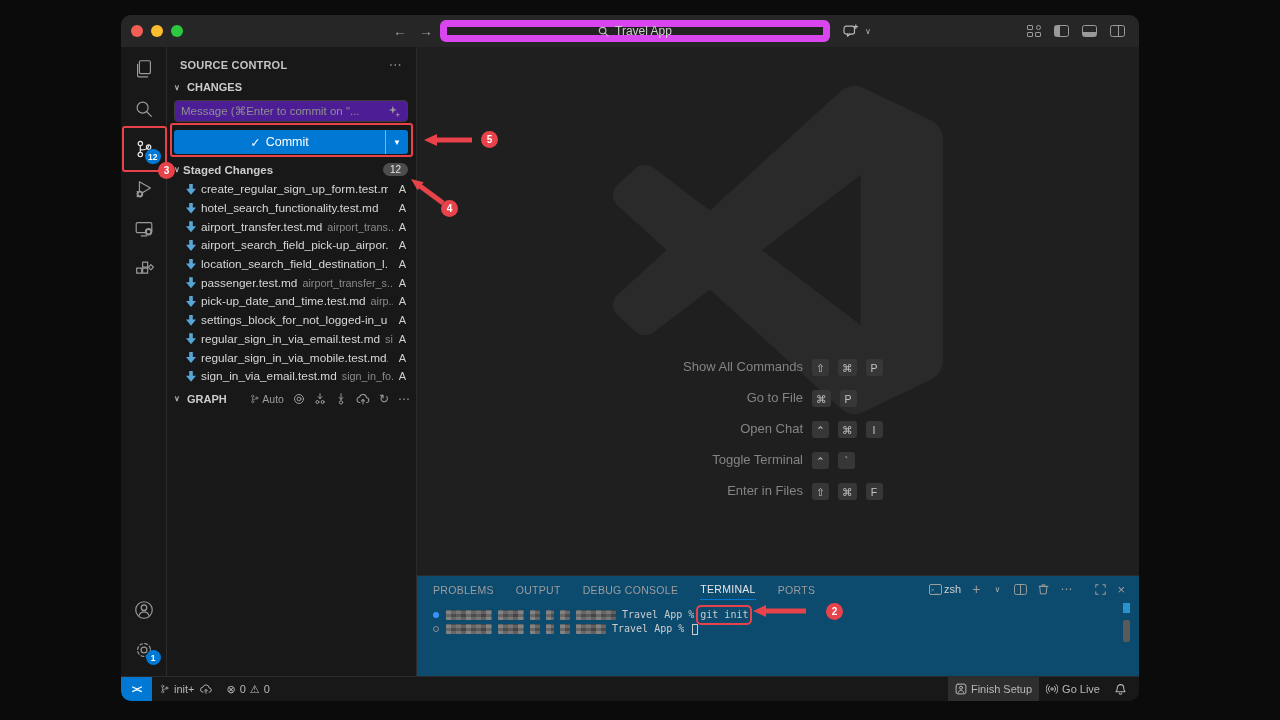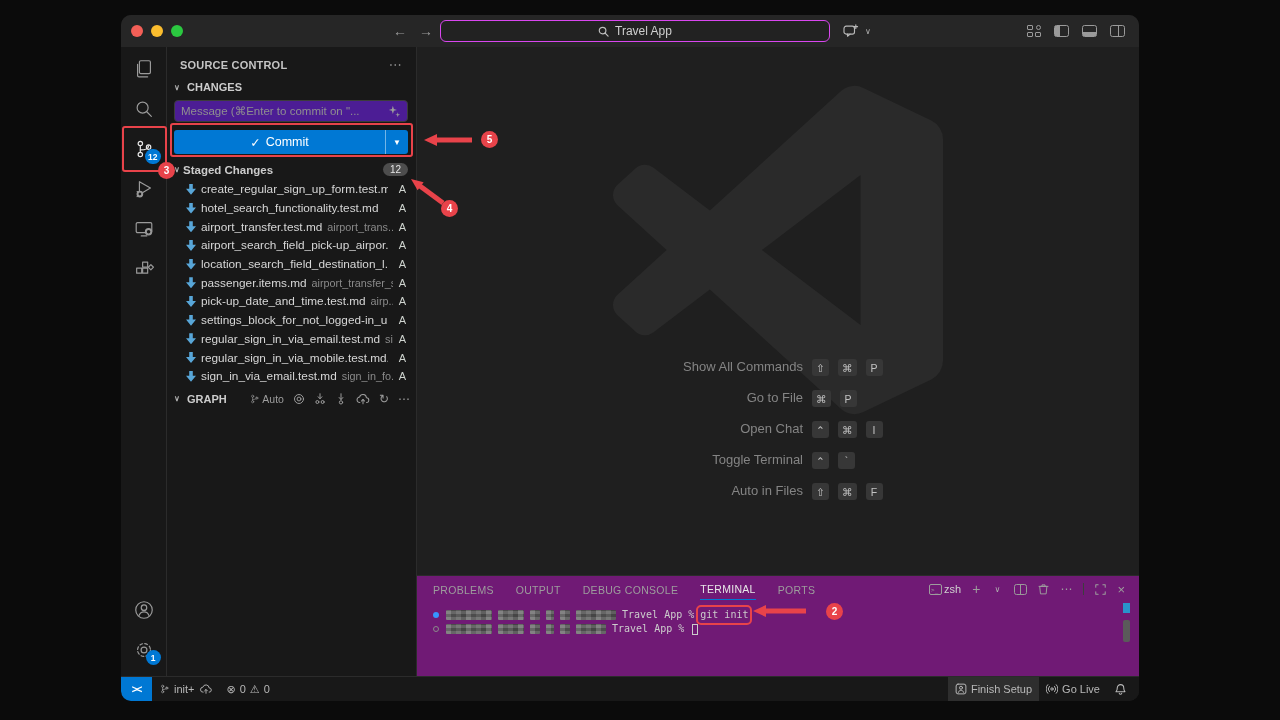--- a/index.html
+++ b/index.html
@@ -12,21 +12,21 @@
             background:#1f1f1f; border-radius:10px; overflow:hidden; }
 
   
   .titlebar { position:absolute; top:0; left:0; right:0; height:32px; background:#262626;
               display:flex; align-items:center; }
   .tl { width:12px; height:12px; border-radius:50%; margin-right:8px; }
   .tl-red{background:#f35f57;} .tl-yellow{background:#fbbd2e;} .tl-green{background:#2bc840;}
   .traffic { display:flex; margin-left:10px; }
   .nav-arrows { position:absolute; left:272px; display:flex; gap:12px; color:#9a9a9a; font-size:14px; }
   .searchbox { position:absolute; left:319px; width:390px; height:22px; top:5px;
-               background:#222222; border:1px solid #d946ef; border-radius:6px;
+               background:#222222; border:7px solid #d946ef; border-radius:6px;
                display:flex; align-items:center; justify-content:center; gap:6px;
                color:#cfcfcf; font-size:12px; }
   .tb-right { position:absolute; right:14px; display:flex; align-items:center; gap:13px; }
   .copilot { position:absolute; left:722px; display:flex; align-items:center; gap:3px; color:#b9b9b9; }
   .lay { width:15px; height:12px; border:1.5px solid #9a9a9a; border-radius:2.5px; position:relative; display:inline-block; }
   .lay-left::before  { content:""; position:absolute; left:0; top:0; bottom:0; width:5px; background:#9a9a9a; }
   .lay-bottom::before{ content:""; position:absolute; left:0; right:0; bottom:0; height:4px; background:#9a9a9a; }
   .lay-right::before { content:""; position:absolute; right:0; top:0; bottom:0; width:5px; border-left:1.5px solid #9a9a9a; }
   .grid-ico { display:inline-grid; grid-template-columns:6px 6px; grid-template-rows:5px 5px; gap:2px; }
   .grid-ico i { border:1.3px solid #9a9a9a; border-radius:1px; }
@@ -83,21 +83,21 @@
   .maincol { flex:1; display:flex; flex-direction:column; background:#1f1f1f; position:relative; }
   .editor { height:528px; position:relative; }
   .watermark-logo { position:absolute; left:50%; top:38px; transform:translateX(-50%); }
   .shortcuts { position:absolute; left:50%; top:312px; transform:translateX(-50%); width:420px; }
   .sc-row { display:flex; gap:9px; margin-bottom:14px; }
   .sc-label { width:235px; text-align:right; color:#848484; font-size:13px; }
   .kbd { min-width:17px; height:17px; padding:0 4px; background:#373737; border-radius:3px;
          color:#c2c2c2; font-size:10.5px; display:inline-flex; align-items:center; justify-content:center; }
 
   
-  .panel { flex:1; background:#701a75; border-top:1px solid #2b2b2b; position:relative; }
+  .panel { flex:1; background:#0c4a6e; border-top:1px solid #2b2b2b; position:relative; }
   .panel-tabs { height:26px; display:flex; align-items:center; padding-left:16px; position:relative; }
   .ptab { font-size:10.5px; color:#9d9d9d; margin-right:22px; padding:5px 0 4px; letter-spacing:.3px; }
   .ptab.active { color:#e7e7e7; border-bottom:1.5px solid #0078d4; }
   .panel-tools { position:absolute; right:14px; top:0; height:26px; display:flex; align-items:center;
                  gap:11px; color:#9d9d9d; font-size:12px; }
   .zsh-chip { display:flex; align-items:center; gap:2px; font-size:11px; color:#cfcfcf; }
   .term-ico { width:13px; height:11px; border:1.2px solid #9d9d9d; border-radius:2px; font-size:6px;
               display:flex; align-items:center; justify-content:flex-start; padding-left:1px; color:#9d9d9d;
               font-family:"DejaVu Sans Mono",monospace; }
   .vsep { width:1px; height:12px; background:#3d3d3d; }
@@ -307,21 +307,21 @@
               <span class="fstat">A</span>
             </div>
           <div class="file-row">
               <span class="md-ico"></span>
               <span class="fname">location_search_field_destination_l...</span>
               <span class="fdesc"></span>
               <span class="fstat">A</span>
             </div>
           <div class="file-row">
               <span class="md-ico"></span>
-              <span class="fname">passenger.items.md</span>
+              <span class="fname">passenger.test.md</span>
               <span class="fdesc">airport_transfer_s...</span>
               <span class="fstat">A</span>
             </div>
           <div class="file-row">
               <span class="md-ico"></span>
               <span class="fname">pick-up_date_and_time.test.md</span>
               <span class="fdesc">airp...</span>
               <span class="fstat">A</span>
             </div>
           <div class="file-row">
@@ -412,21 +412,21 @@
                 <span class="kbd">⌃</span>
                 <span class="kbd">⌘</span>
                 <span class="kbd">I</span>
               </div>
             <div class="sc-row">
                 <span class="sc-label">Toggle Terminal</span>
                 <span class="kbd">⌃</span>
                 <span class="kbd">`</span>
               </div>
             <div class="sc-row">
-                <span class="sc-label">Auto in Files</span>
+                <span class="sc-label">Enter in Files</span>
                 <span class="kbd">⇧</span>
                 <span class="kbd">⌘</span>
                 <span class="kbd">F</span>
               </div>
           </div>
         </div>
 
         <div class="panel">
           <div class="panel-tabs">
             <span class="ptab">PROBLEMS</span>

